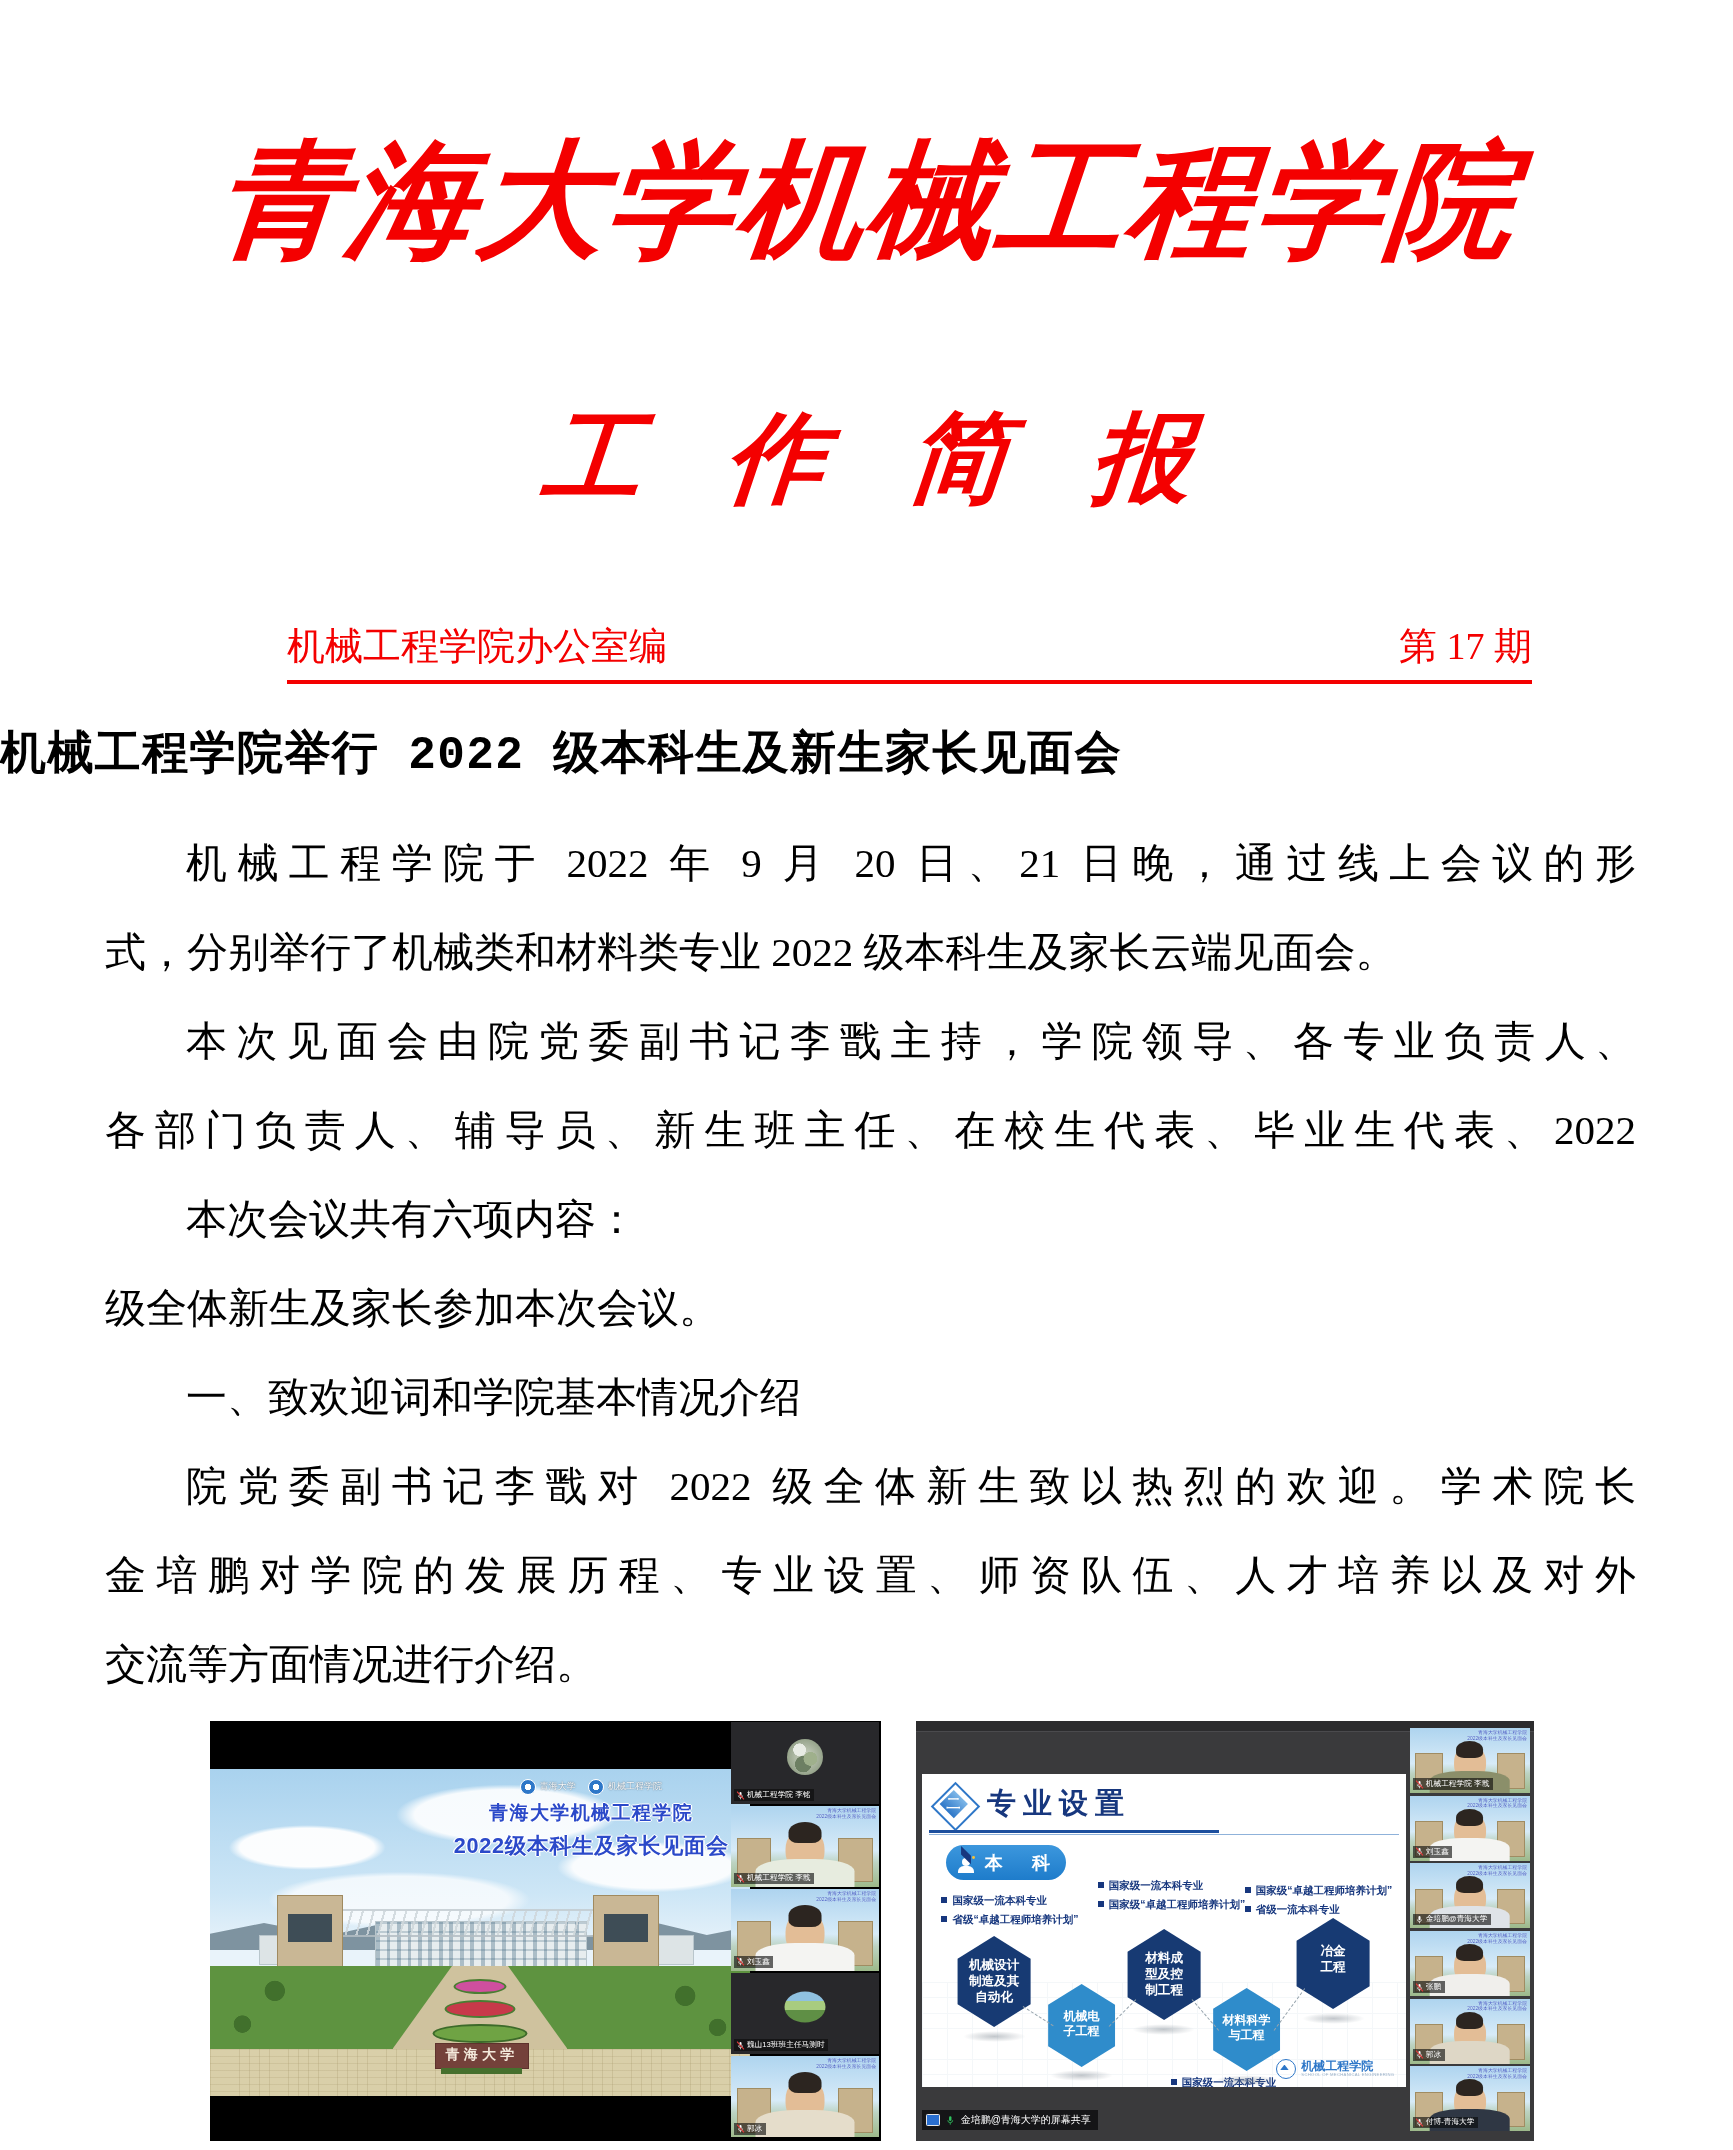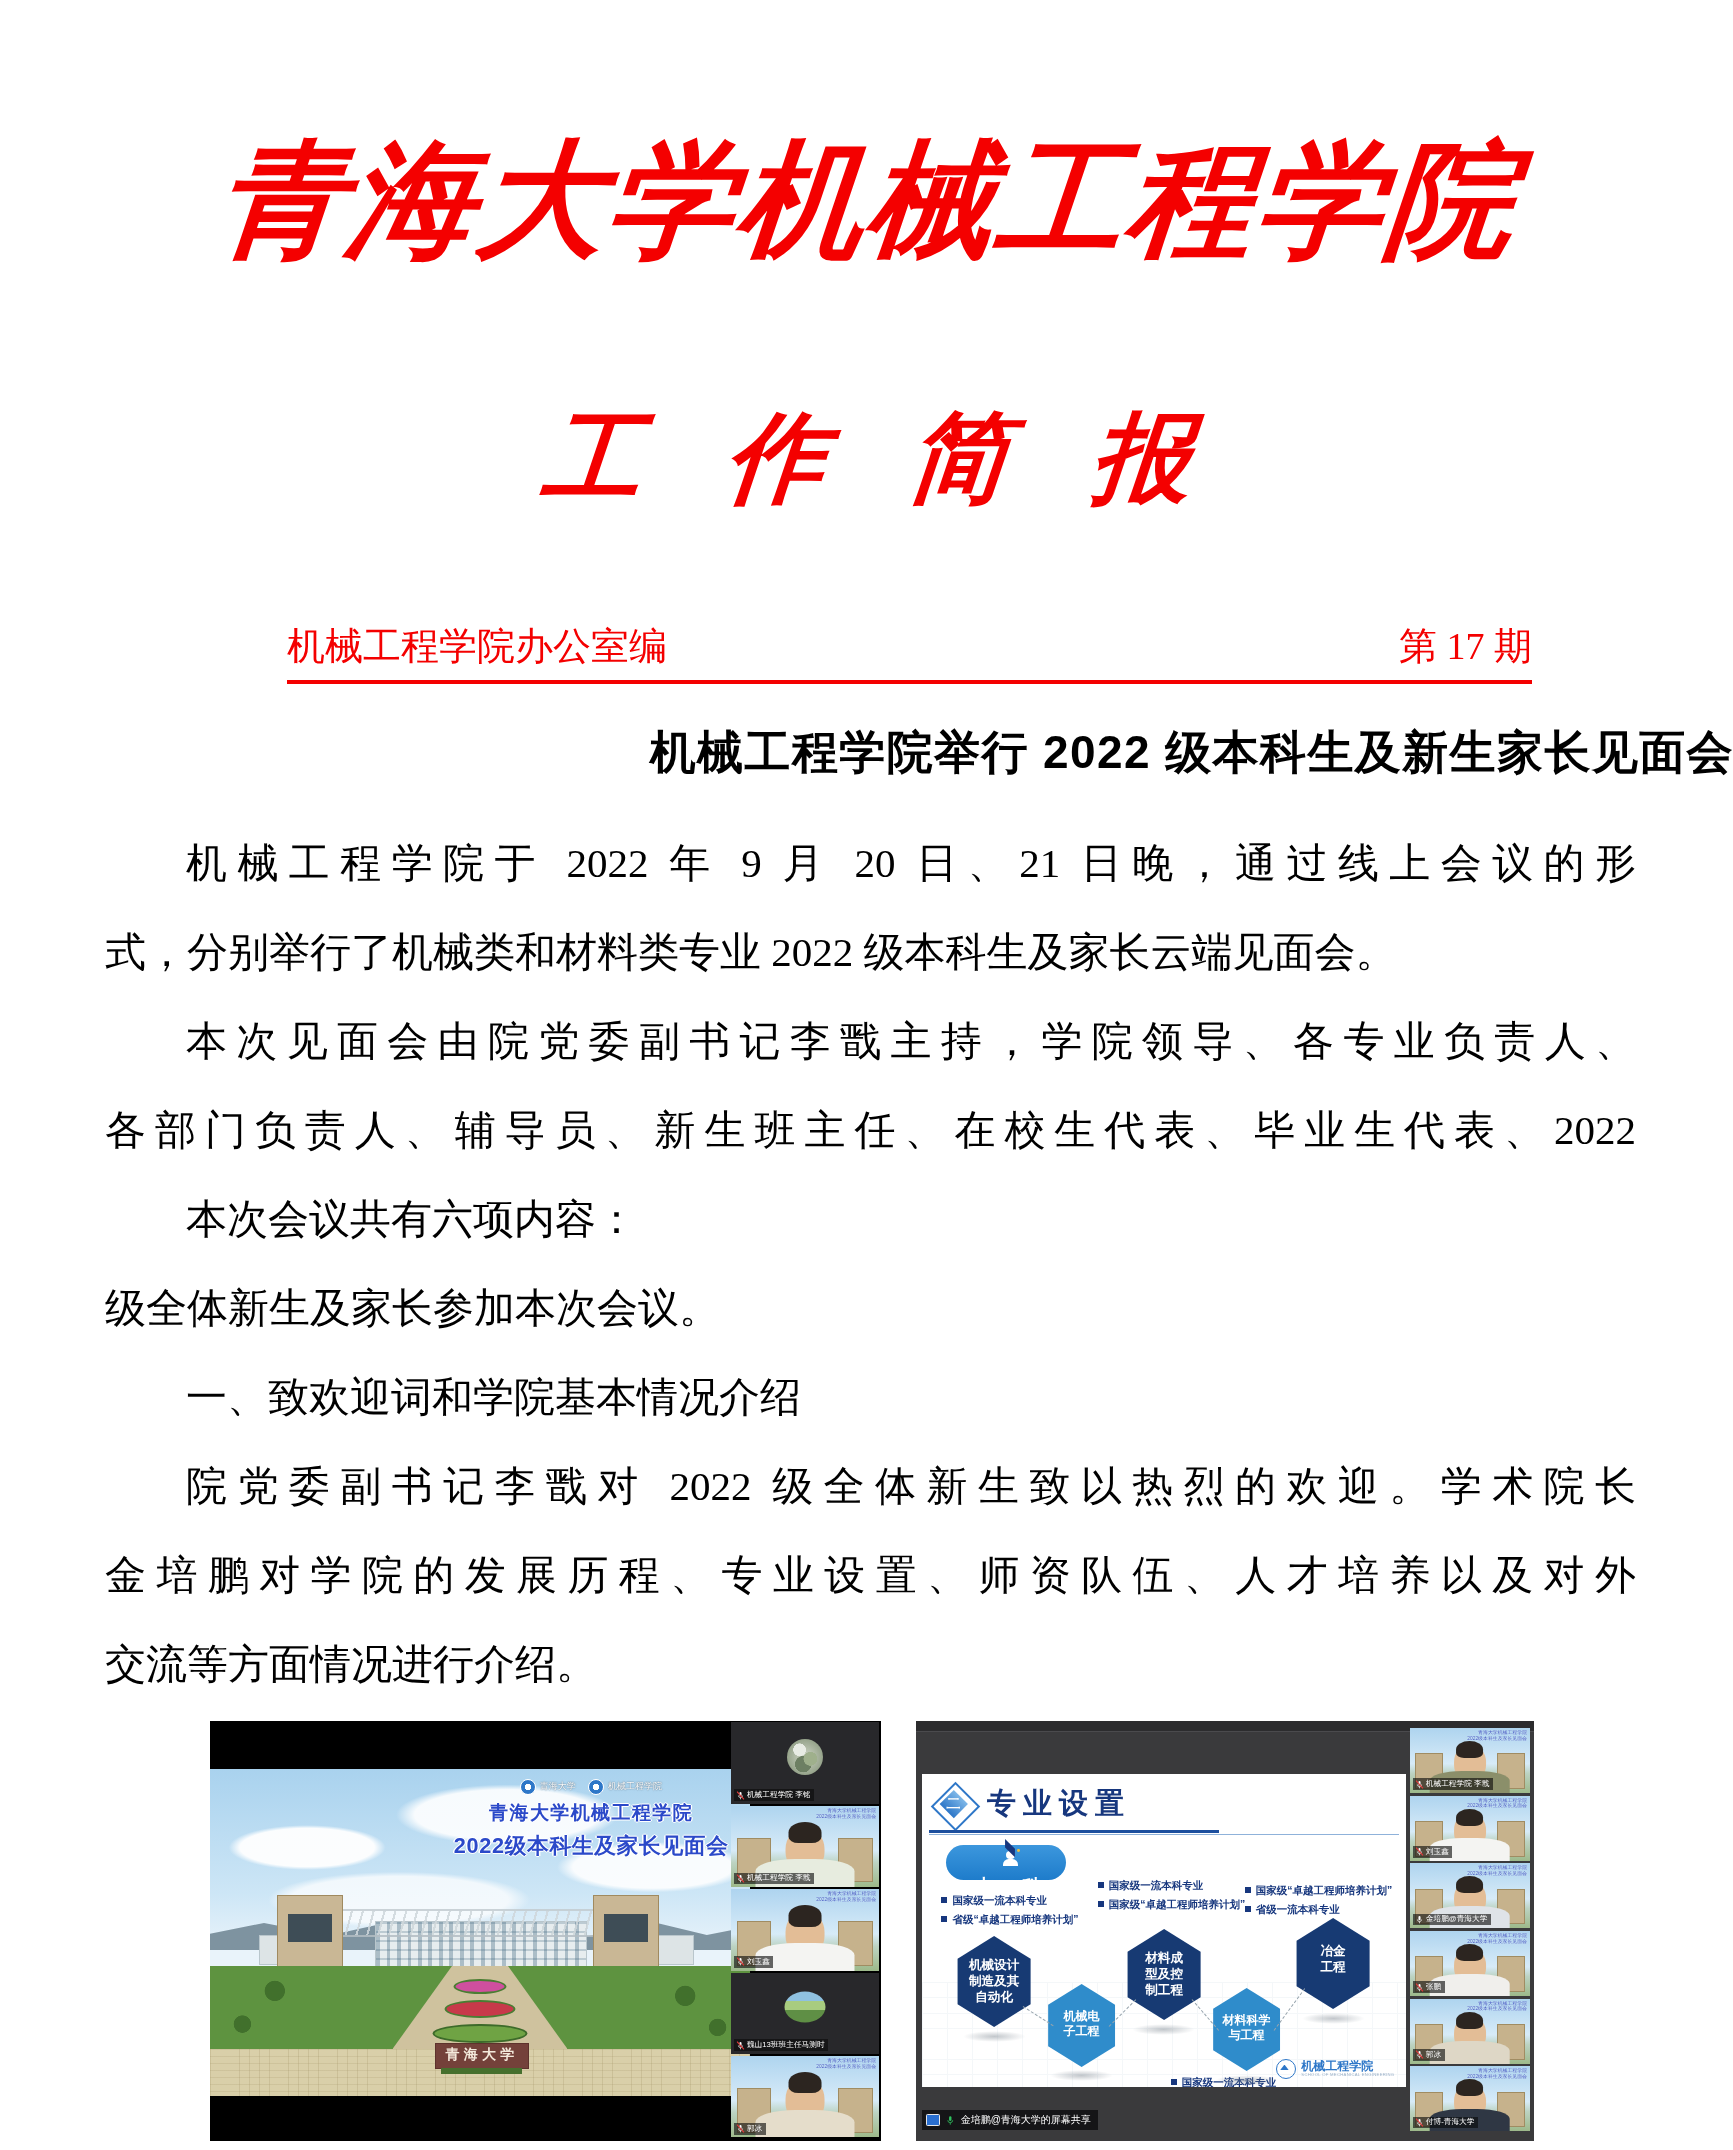--- a/index.html
+++ b/index.html
@@ -8,23 +8,23 @@
   
   .m-title{position:absolute;top:117px;left:0;width:100%;text-align:center;
            color:#f40000;font-size:127px;font-weight:bold;font-style:italic;
            letter-spacing:2.8px;transform:skewX(-5deg);white-space:nowrap;}
   .m-sub{position:absolute;top:393px;left:0;width:100%;text-align:center;
          color:#f40000;font-size:99px;font-weight:bold;font-style:italic;
          letter-spacing:84px;text-indent:84px;transform:skewX(-5deg);white-space:nowrap;}
   .info-line{position:absolute;top:621px;left:287px;width:1245px;
              display:flex;justify-content:space-between;align-items:baseline;
              color:#f40000;font-size:38px;padding-bottom:8.4px;border-bottom:4.2px solid #f40000;}
-  .headline{position:absolute;top:722px;left:0;width:100%;text-align:right;
+  .headline{position:absolute;top:722px;left:0;width:100%;text-align:left;
             color:#000;font-size:46px;font-weight:bold;letter-spacing:1.4px;
-            font-family:Liberation Sans, sans-serif;}
+            font-family:Liberation Mono, monospace;}
   
   .body-text{position:absolute;top:819px;left:105px;width:1531px;color:#000;font-size:41px;}
   .bline{height:89px;line-height:89px;white-space:nowrap;text-align:left;}
   .bline.fill{white-space:normal;text-align:justify;text-align-last:justify;}
   .bline.first{text-indent:81px;}
   
   .shot{position:absolute;top:1721px;height:420px;background:#000;overflow:hidden;}
   .shot-left{left:210px;width:671px;}
   .shot-right{left:916px;width:618px;background:#3a3a3c;}
   .thumbcol{position:absolute;top:0;bottom:0;display:flex;flex-direction:column;}
@@ -122,21 +122,21 @@
       border:2.1px solid #2e77c8;background:#fff;}
   .diamond .d2{position:absolute;left:8.4px;top:8.4px;width:19.6px;height:19.6px;transform:rotate(45deg);
       background:linear-gradient(#7db7e8,#2e77c8);}
   .diamond span{position:absolute;inset:0;display:flex;align-items:center;justify-content:center;
       color:#fff;font-size:14px;font-weight:bold;}
   .sl-title{color:#17377e;font-size:29px;font-weight:bold;letter-spacing:7px;}
   .sl-rule{position:absolute;left:7px;top:56px;width:290px;height:2.8px;background:#1d4f9e;}
   .sl-rule2{position:absolute;left:7px;top:60px;width:470px;height:0.7px;background:#8fb2da;}
   .pill{position:absolute;left:24px;top:71px;width:120px;height:35px;border-radius:18px;
       background:linear-gradient(#3c97dd,#1e7ccb);display:flex;align-items:center;gap:8.4px;
-      padding-left:9.8px;box-sizing:border-box;flex-direction:column;}
+      padding-left:9.8px;box-sizing:border-box;}
   .pill .cap{position:relative;width:21px;height:21px;flex:0 0 auto;}
   .pill .cap .h{position:absolute;left:6.3px;top:5.6px;width:8.4px;height:8.4px;border-radius:50%;background:#fff;}
   .pill .cap .s{position:absolute;left:2.8px;bottom:0;width:15.4px;height:7px;border-radius:5.6px 5.6px 0 0;background:#fff;}
   .pill .cap .m{position:absolute;left:3.5px;top:0px;width:14px;height:5.6px;transform:rotate(45deg) skewX(45deg);background:#17377e;}
   .pill .cap .t{position:absolute;right:1.4px;top:4.2px;width:2.8px;height:2.8px;border-radius:50%;background:#f0c03c;}
   .pill span{color:#fff;font-size:18px;font-weight:bold;letter-spacing:5.6px;}
   .bgroup{position:absolute;}
   .bitem{display:flex;align-items:flex-start;gap:4.9px;margin-bottom:4.9px;color:#17377e;
       font-size:10.5px;font-weight:bold;white-space:nowrap;}
   .bitem i{flex:0 0 auto;width:6.3px;height:6.3px;background:#17377e;margin-top:2.8px;display:block;}

